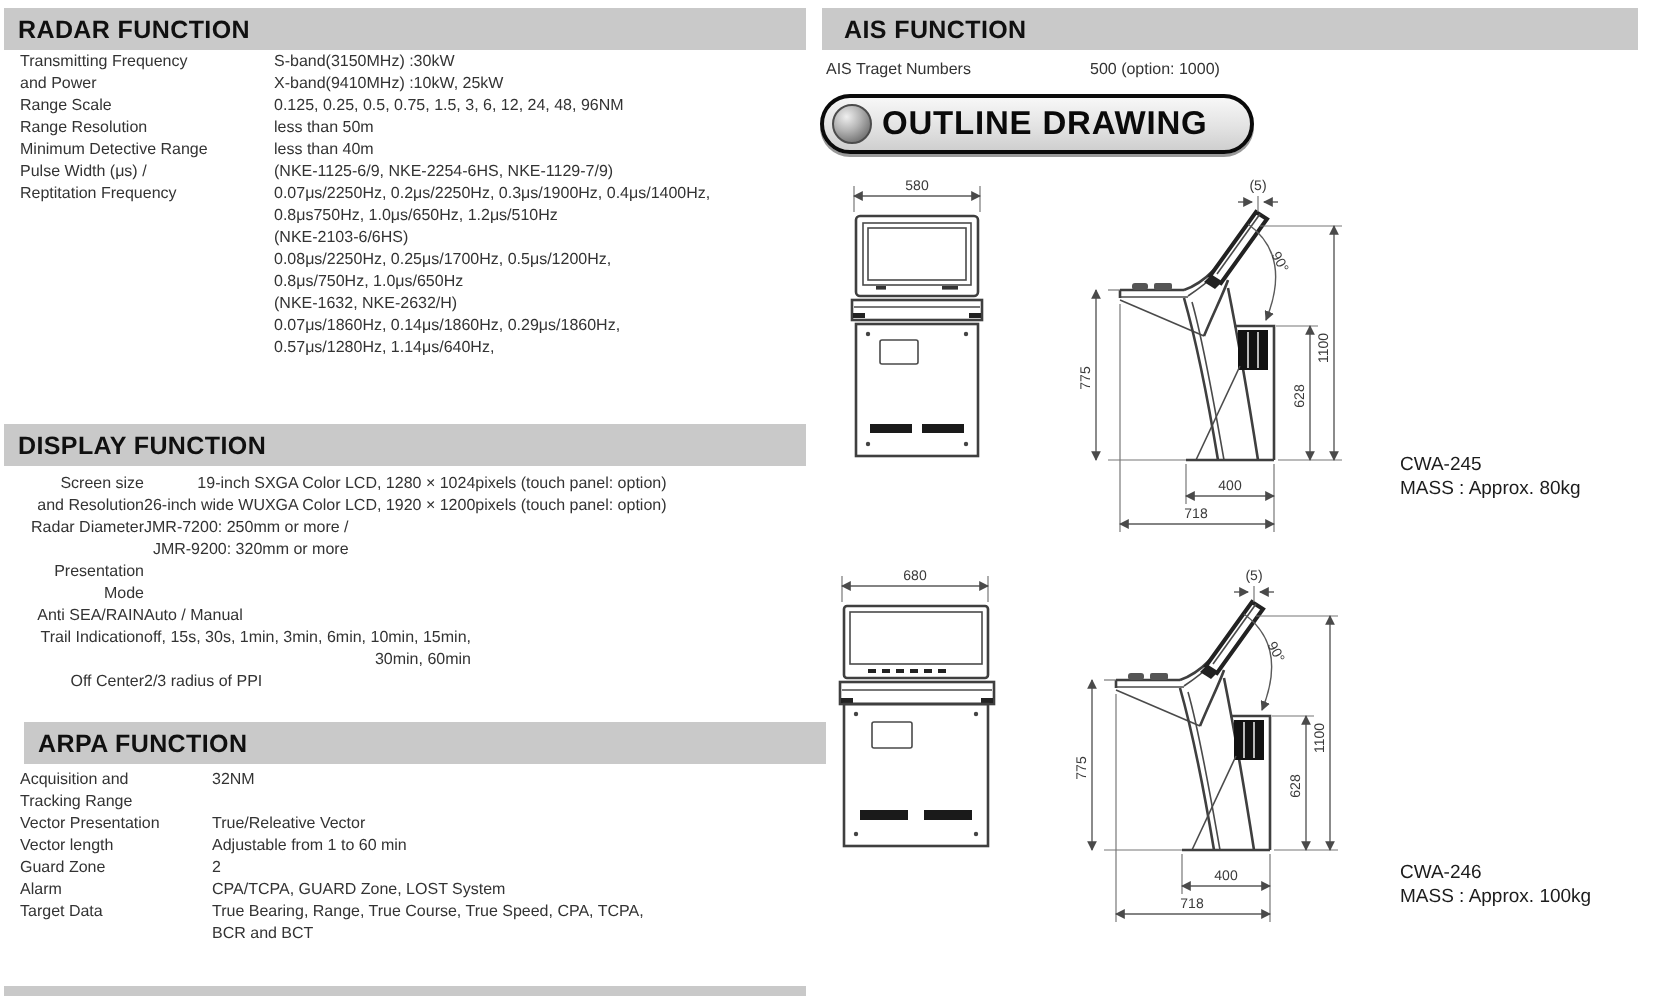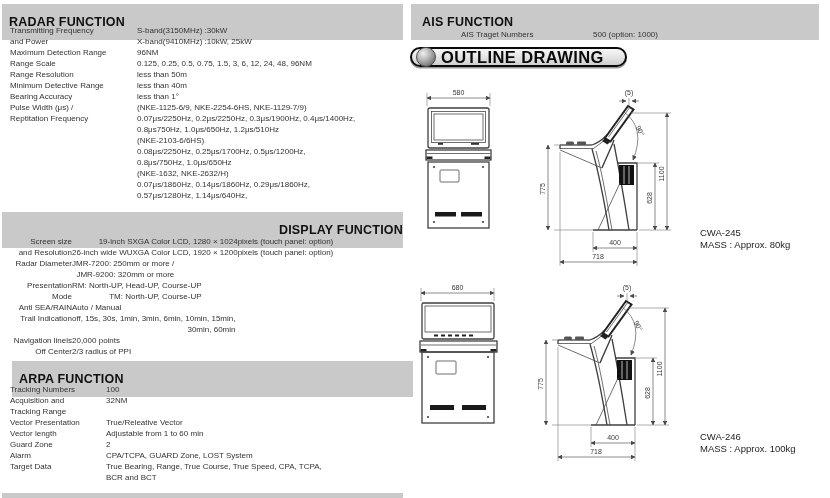--- a/index.html
+++ b/index.html
@@ -2,35 +2,35 @@
 <html><head>
 <meta charset="utf-8">
 <style>
   html,body { margin:0; padding:0; }
   body {
     width:830px; height:498px; position:relative; overflow:hidden;
     background:#ffffff; color:#2b2b2b;
     font-family:"Liberation Sans","DejaVu Sans",sans-serif;
   }
   .sec-bar {
-    position:absolute; height:36px; background:#c9c9c9;
+    position:absolute; height:21px; background:#c9c9c9;
     display:flex; align-items:center; padding-left:7px; box-sizing:border-box;
     font-weight:bold; font-size:12.5px; color:#101010; letter-spacing:.2px;
   }
   .spec { position:absolute; font-size:8px; line-height:11px; color:#333; }
   .spec-row { display:flex; align-items:flex-start; }
   .spec-label { flex:0 0 auto; white-space:pre-line; }
   .spec-value { white-space:pre-line; }
   .sec-radar .spec-label { width:127px; }
   .sec-display .spec-label { width:62px; }
   .sec-arpa .spec-label { width:96px; }
-  .sec-ais .spec-label { width:132px;margin-left:48px; }
+  .sec-ais .spec-label { width:132px; }
 
   .outline-badge {
-    position:absolute; left:410px; top:47px; width:217px; height:20px;
+    position:absolute; left:410px; top:47px; width:217px; height:30px;
     border:2.5px solid #0a0a0a; border-radius:16px;
     background:linear-gradient(180deg,#f7f7f7 0%,#e3e3e3 55%,#cfcfcf 100%);
     display:flex; align-items:center; padding:0 8px 0 4px; box-sizing:border-box;
     box-shadow:0 1.5px 0 rgba(0,0,0,.4);
   }
   .badge-ball {
     width:18px; height:18px; border-radius:50%; margin-right:5px; flex:0 0 auto;
     background:radial-gradient(circle at 35% 30%, #efefef 0%, #b5b5b5 40%, #7a7a7a 75%, #636363 100%);
     border:1px solid #4c4c4c;
   }
@@ -54,102 +54,84 @@
   <span>RADAR FUNCTION</span>
 </div>
 <div class="spec sec-radar" style="left:10px; top:25px; width:395px;">
   <div class="spec-row">
       <div class="spec-label">Transmitting Frequency
 and Power</div>
       <div class="spec-value">S-band(3150MHz) :30kW
 X-band(9410MHz) :10kW, 25kW</div>
     </div>
   <div class="spec-row">
-      <div class="spec-label">Maximum Detection Range</div>
-      <div class="spec-value">96NM</div>
-    </div>
-  <div class="spec-row">
       <div class="spec-label">Range Scale</div>
       <div class="spec-value">0.125, 0.25, 0.5, 0.75, 1.5, 3, 6, 12, 24, 48, 96NM</div>
     </div>
   <div class="spec-row">
       <div class="spec-label">Range Resolution</div>
       <div class="spec-value">less than 50m</div>
     </div>
   <div class="spec-row">
       <div class="spec-label">Minimum Detective Range</div>
       <div class="spec-value">less than 40m</div>
-    </div>
-  <div class="spec-row">
-      <div class="spec-label">Bearing Accuracy</div>
-      <div class="spec-value">less than 1°</div>
     </div>
   <div class="spec-row">
       <div class="spec-label">Pulse Width (μs) /
 Reptitation Frequency</div>
       <div class="spec-value">(NKE-1125-6/9, NKE-2254-6HS, NKE-1129-7/9)
 0.07μs/2250Hz, 0.2μs/2250Hz, 0.3μs/1900Hz, 0.4μs/1400Hz,
 0.8μs750Hz, 1.0μs/650Hz, 1.2μs/510Hz
 (NKE-2103-6/6HS)
 0.08μs/2250Hz, 0.25μs/1700Hz, 0.5μs/1200Hz,
 0.8μs/750Hz, 1.0μs/650Hz
 (NKE-1632, NKE-2632/H)
 0.07μs/1860Hz, 0.14μs/1860Hz, 0.29μs/1860Hz,
 0.57μs/1280Hz, 1.14μs/640Hz,</div>
     </div>
 </div>
 
-<div class="sec-bar" style="left:2px; top:212px; width:401px;justify-content:flex-end;">
+<div class="sec-bar" style="left:2px; top:212px; width:401px;">
   <span>DISPLAY FUNCTION</span>
 </div>
 <div class="spec sec-display" style="left:10px; top:236px; width:395px;text-align:right;">
   <div class="spec-row">
       <div class="spec-label">Screen size
 and Resolution</div>
       <div class="spec-value">19-inch SXGA Color LCD, 1280 × 1024pixels (touch panel: option)
 26-inch wide WUXGA Color LCD, 1920 × 1200pixels (touch panel: option)</div>
     </div>
   <div class="spec-row">
       <div class="spec-label">Radar Diameter</div>
       <div class="spec-value">JMR-7200: 250mm or more /
 JMR-9200: 320mm or more</div>
     </div>
   <div class="spec-row">
       <div class="spec-label">Presentation
 Mode</div>
-      <div class="spec-value">RM: North-UP, Head-UP, Course-UP
-TM: North-UP, Course-UP</div>
     </div>
   <div class="spec-row">
       <div class="spec-label">Anti SEA/RAIN</div>
       <div class="spec-value">Auto / Manual</div>
     </div>
   <div class="spec-row">
       <div class="spec-label">Trail Indication</div>
       <div class="spec-value">off, 15s, 30s, 1min, 3min, 6min, 10min, 15min,
 30min, 60min</div>
     </div>
   <div class="spec-row">
-      <div class="spec-label">Navigation linels</div>
-      <div class="spec-value">20,000 points</div>
-    </div>
-  <div class="spec-row">
       <div class="spec-label">Off Center</div>
       <div class="spec-value">2/3 radius of PPI</div>
     </div>
 </div>
 
 <div class="sec-bar" style="left:12px; top:361px; width:401px;">
   <span>ARPA FUNCTION</span>
 </div>
 <div class="spec sec-arpa" style="left:10px; top:384px; width:395px;">
-  <div class="spec-row">
-      <div class="spec-label">Tracking Numbers</div>
-      <div class="spec-value">100</div>
-    </div>
   <div class="spec-row">
       <div class="spec-label">Acquisition and
 Tracking Range</div>
       <div class="spec-value">32NM</div>
     </div>
   <div class="spec-row">
       <div class="spec-label">Vector Presentation</div>
       <div class="spec-value">True/Releative Vector</div>
     </div>
   <div class="spec-row">

